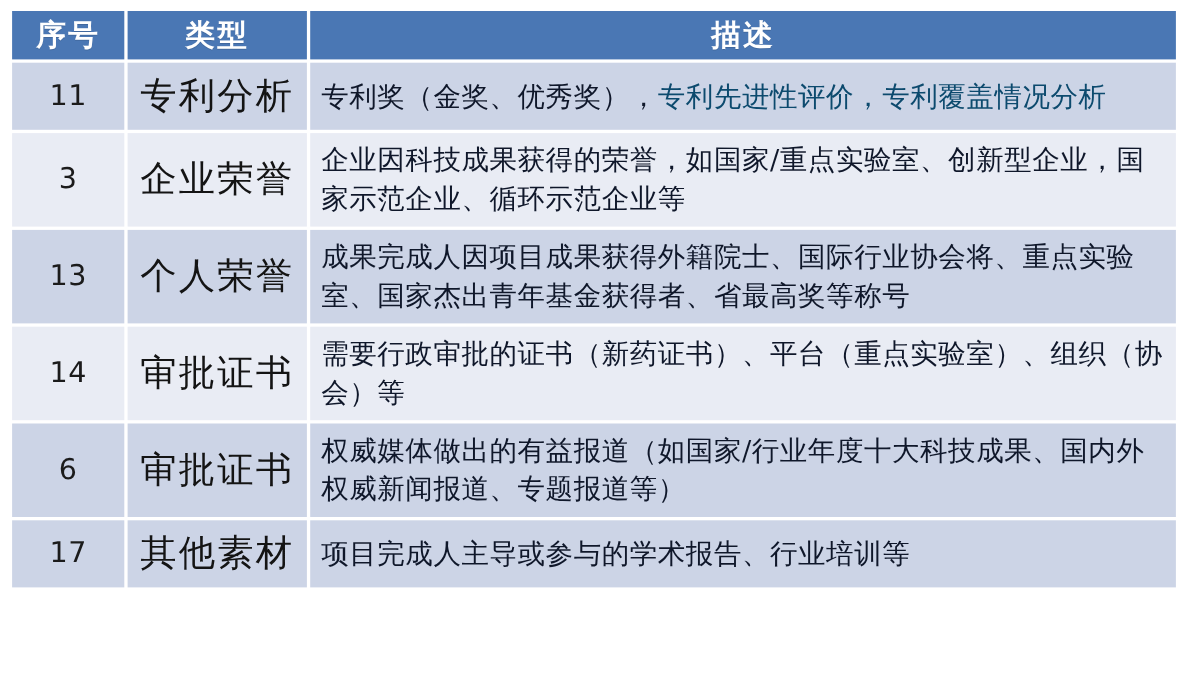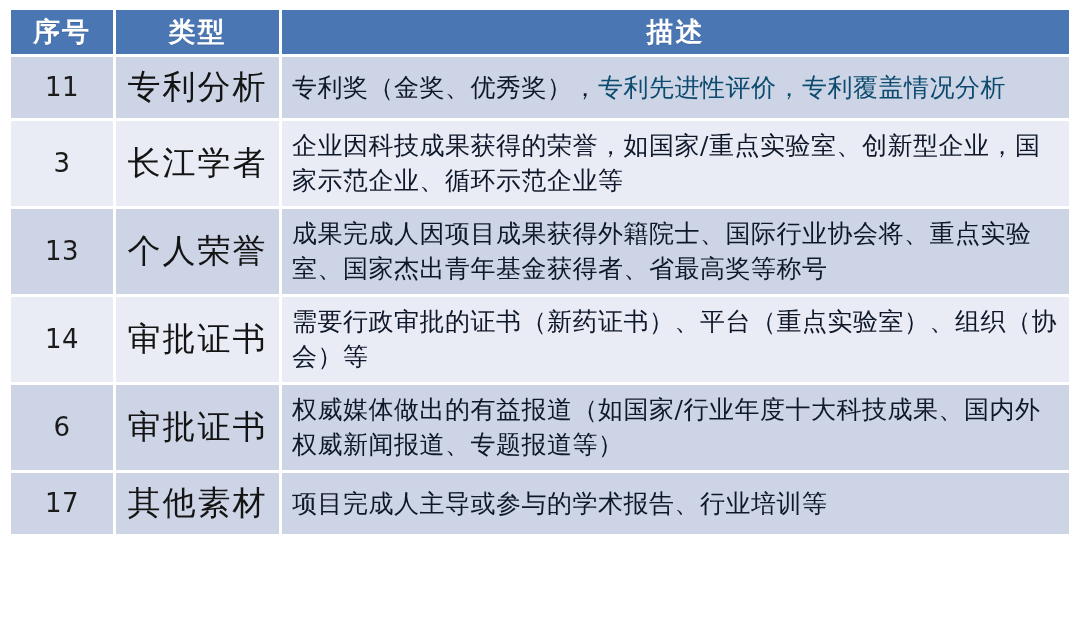--- a/index.html
+++ b/index.html
@@ -105,21 +105,21 @@
       </tr>
     </thead>
     <tbody id="table-body">
         <tr class="shade-dark">
           <td class="col-no">11</td>
           <td class="col-type">专利分析</td>
           <td class="col-desc"><span class="desc-black">专利奖（金奖、优秀奖），</span><span class="desc-red">专利先进性评价，专利覆盖情况分析</span></td>
         </tr>
         <tr class="shade-light">
           <td class="col-no">3</td>
-          <td class="col-type">长江学者</td>
+          <td class="col-type">企业荣誉</td>
           <td class="col-desc"><span class="desc-black">企业因科技成果获得的荣誉，如国家/重点实验室、创新型企业，国家示范企业、循环示范企业等</span></td>
         </tr>
         <tr class="shade-dark">
           <td class="col-no">13</td>
           <td class="col-type">个人荣誉</td>
           <td class="col-desc"><span class="desc-black">成果完成人因项目成果获得外籍院士、国际行业协会将、重点实验室、国家杰出青年基金获得者、省最高奖等称号</span></td>
         </tr>
         <tr class="shade-light">
           <td class="col-no">14</td>
           <td class="col-type">审批证书</td>

